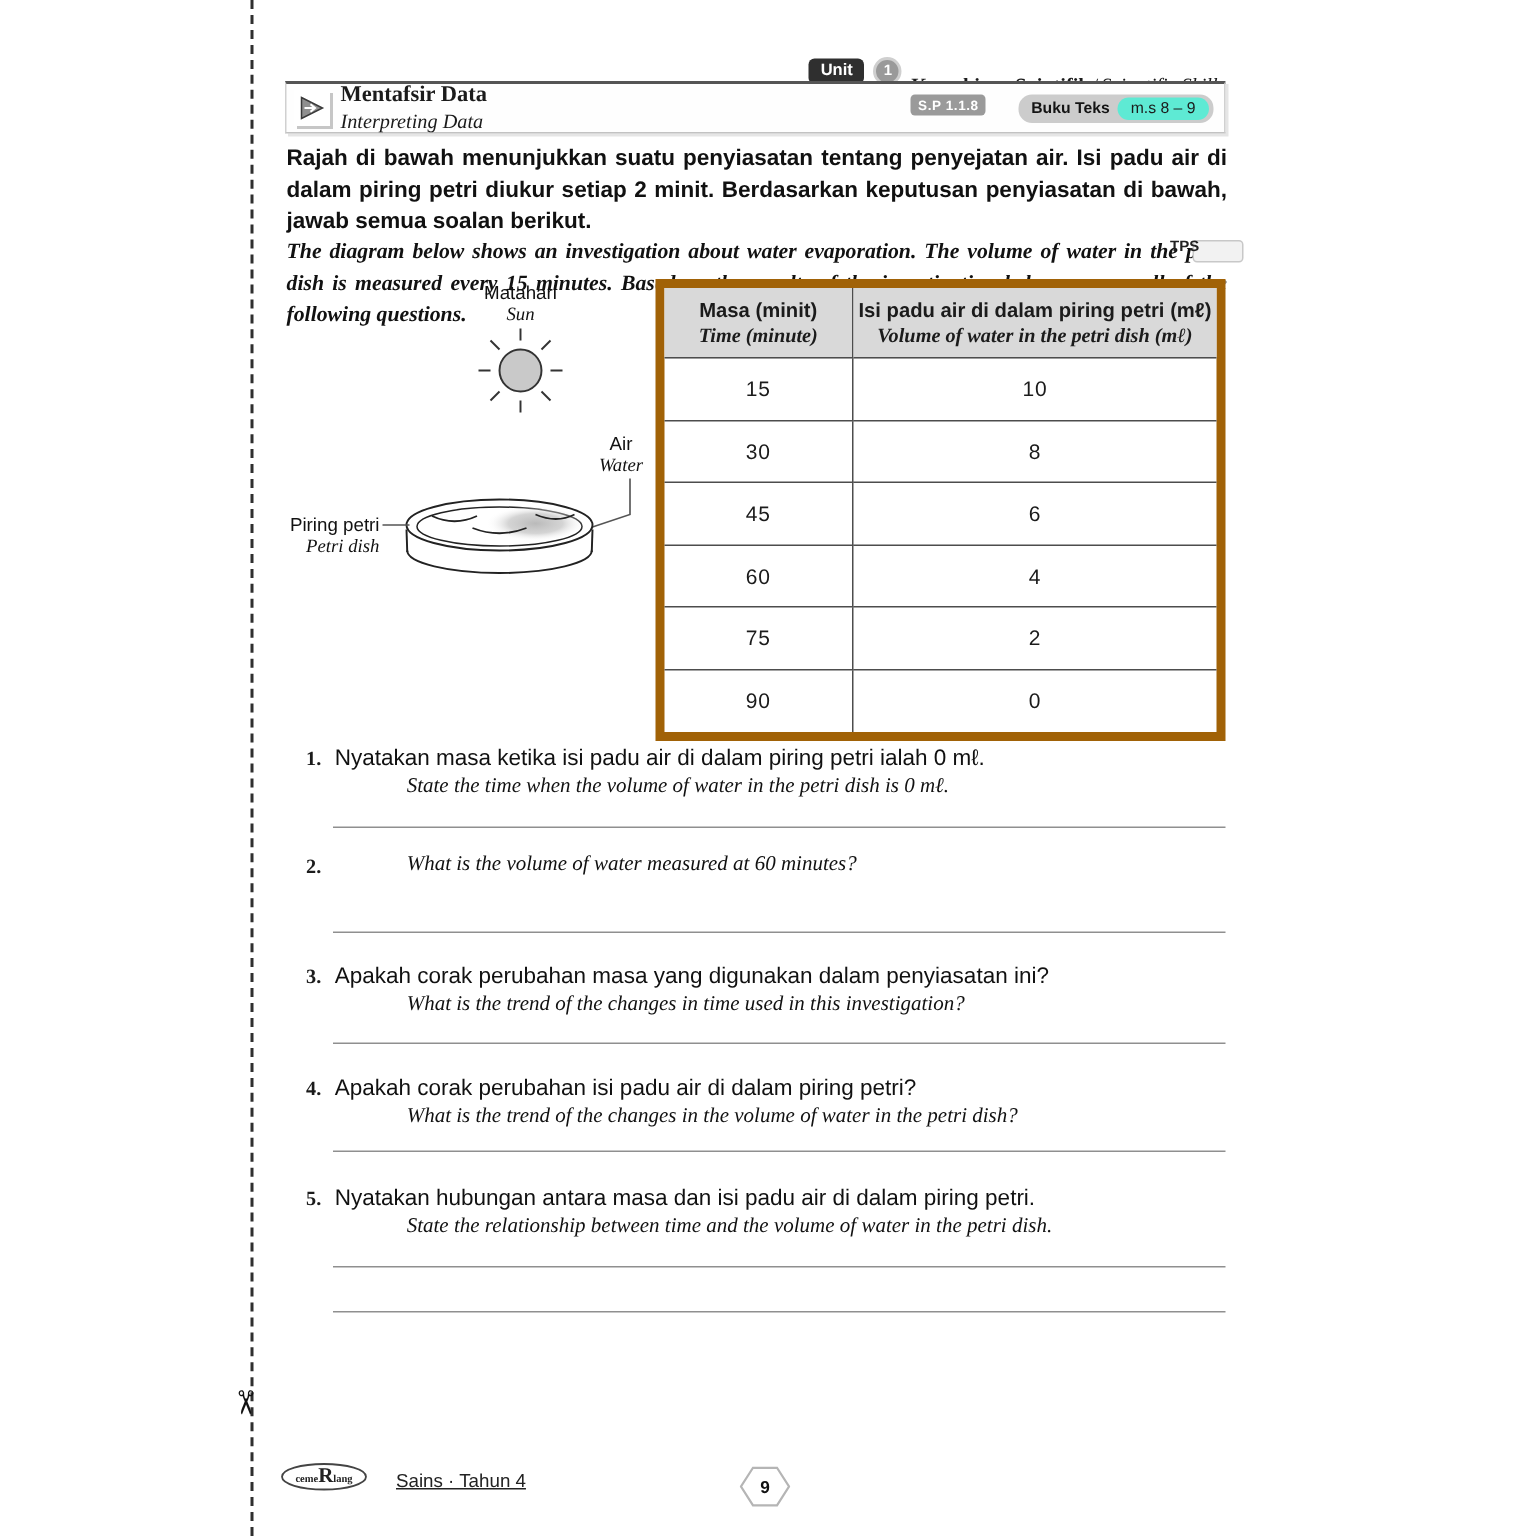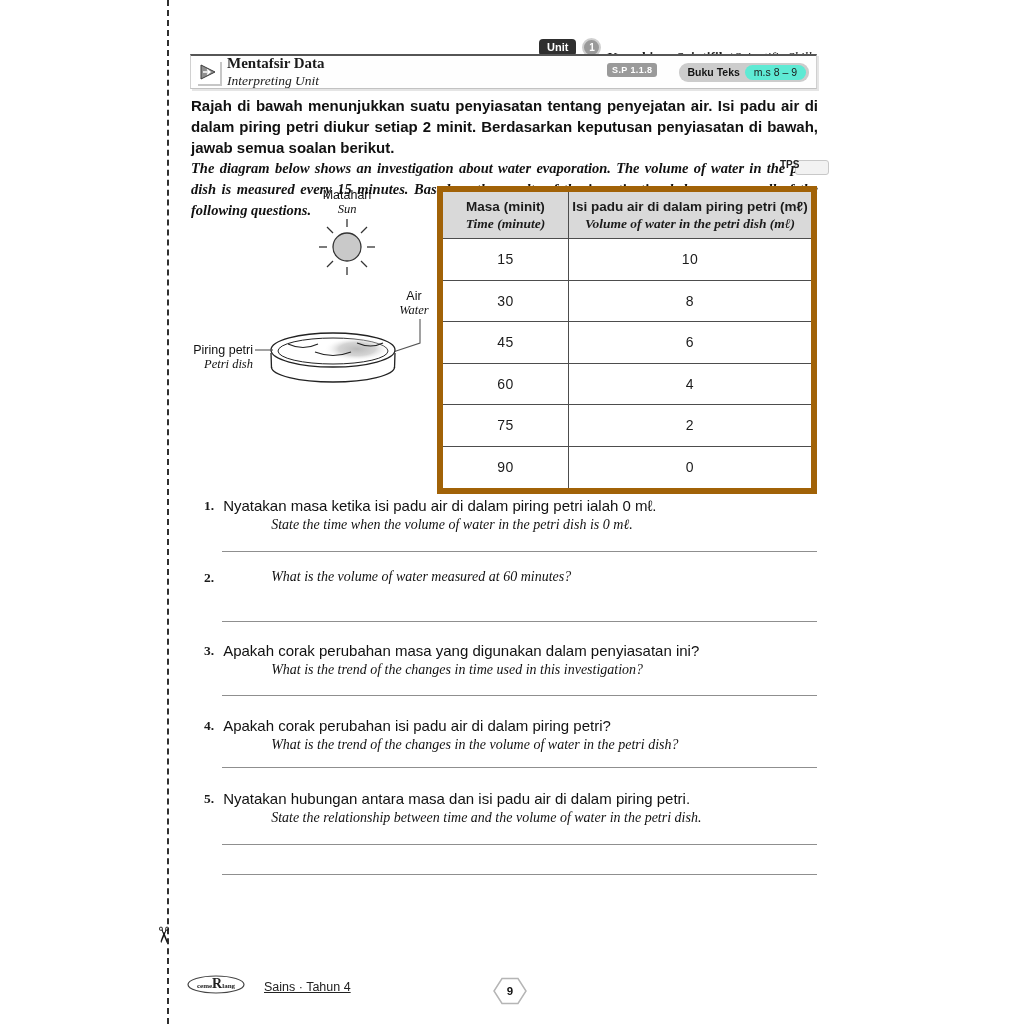--- a/index.html
+++ b/index.html
@@ -92,21 +92,21 @@
 
   <div class="section-bar">
     <div class="play-box">
       <svg width="18" height="18" viewBox="0 0 18 18">
         <polygon points="2,2 16,9 2,16" fill="#8f8f8f" stroke="#3a3a3a" stroke-width="1"></polygon>
         <path d="M4 9 L10 9 M8 6.5 L11 9 L8 11.5" stroke="#ffffff" stroke-width="1.4" fill="none"></path>
       </svg>
     </div>
     <div class="section-titles">
       <div class="sec-malay">Mentafsir Data</div>
-      <div class="sec-english">Interpreting Unit</div>
+      <div class="sec-english">Interpreting Data</div>
     </div>
     <div class="section-badges">
       <span class="sp-badge">S.P 1.1.8</span>
       <span class="bt-pill">
         <span class="bt-label">Buku Teks</span>
         <span class="ms-pill">m.s 8 – 9</span>
       </span>
     </div>
   </div>
 

